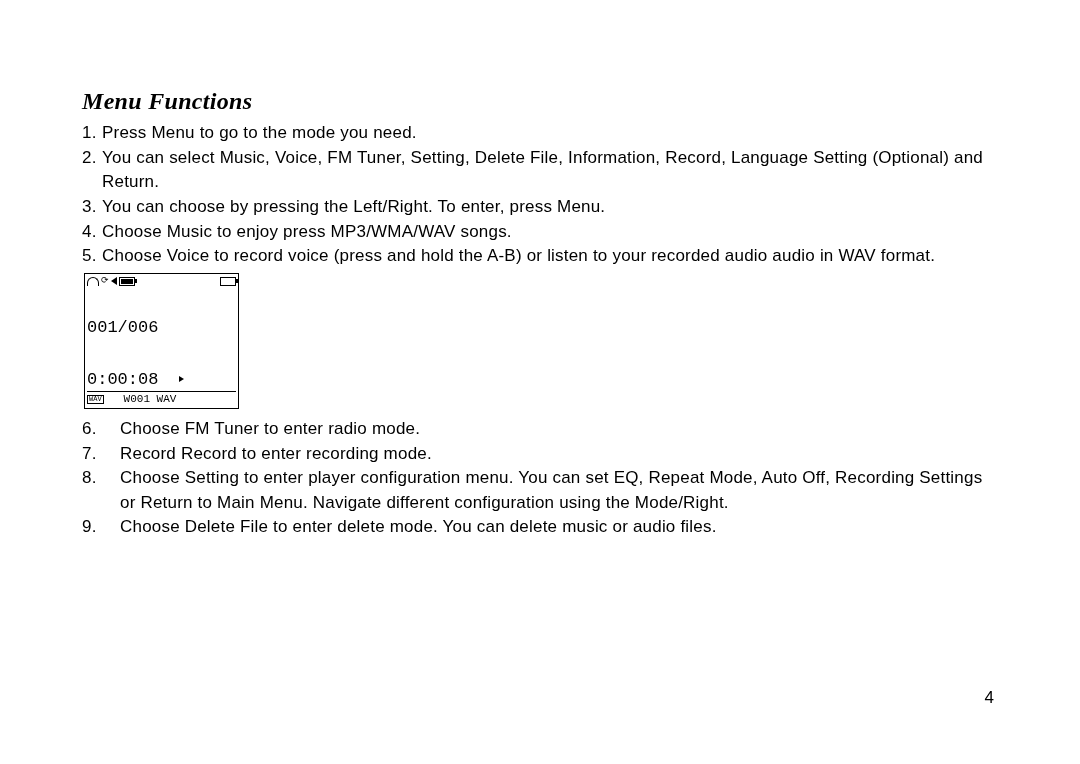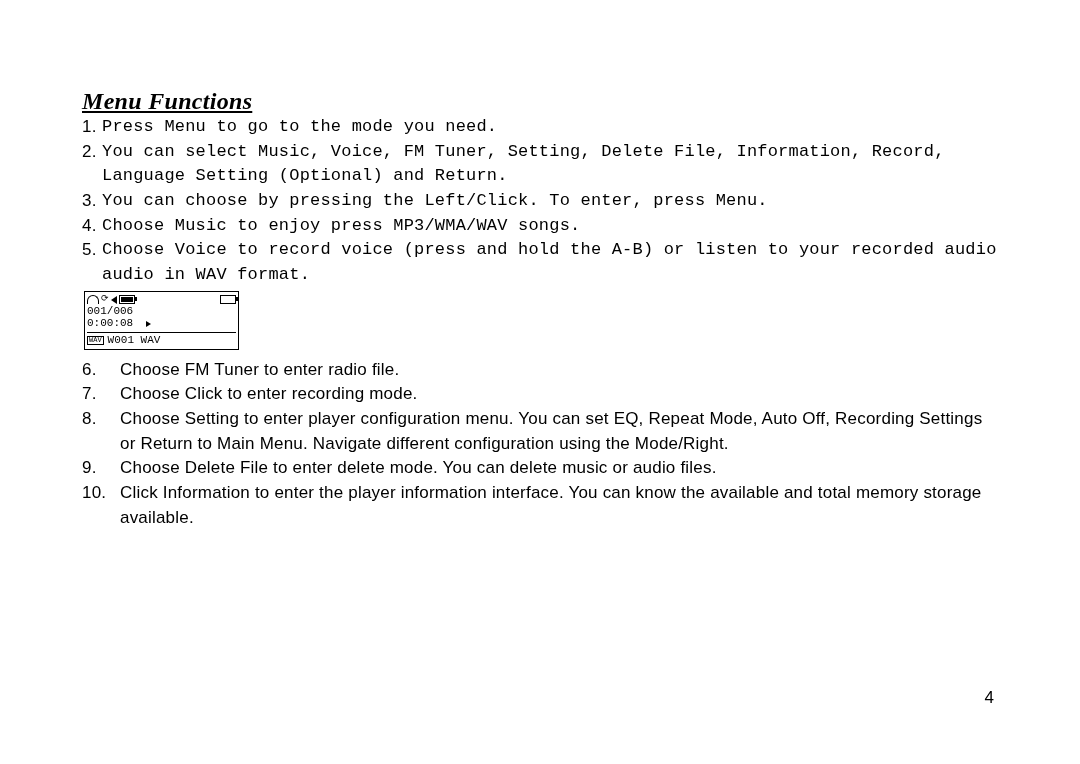--- a/index.html
+++ b/index.html
@@ -14,66 +14,65 @@
   }
   .page {
     padding: 88px 80px 0 82px;
     box-sizing: border-box;
   }
   .heading {
     font-family: "Georgia", "Times New Roman", serif;
     font-style: italic;
     font-weight: bold;
     font-size: 24px;
-    text-decoration: underline;
+    margin-bottom: 6px;
     letter-spacing: 0.3px;
   }
   .list1 {
     font-size: 17px;
     line-height: 1.45;
     letter-spacing: 0.2px;
   }
   .list1 .row {
     display: flex;
   }
   .list1 .num {
     width: 20px;
     flex-shrink: 0;
   }
   .list1 .txt {
     flex: 1;
-    font-family: Liberation Mono, monospace;
   }
   .device-screen {
     border: 1px solid #000;
     width: 155px;
     margin: 4px 0 8px 2px;
     font-family: "Courier New", monospace;
     font-size: 11px;
     line-height: 1.15;
     padding: 2px 2px 2px 2px;
     box-sizing: border-box;
     background: #fff;
   }
   .device-screen .top-icons {
     display: flex;
     align-items: center;
     gap: 2px;
     font-size: 10px;
     justify-content: flex-start;
   }
   .device-screen .top-icons .spacer { flex:1; }
-  .device-screen .line2, .device-screen .line3 { font-size: 11px; }
+  .device-screen .line2, .device-screen .line3 { font-size: 17px; margin-top: 32px; }
   .device-screen .line4 {
     border-top: 1px solid #000;
     margin-top: 2px;
     padding-top: 1px;
     display: flex;
     align-items: center;
-    gap: 4px;
+    gap: 20px;
   }
   .wav-box {
     border: 1px solid #000;
     display: inline-block;
     font-size: 7px;
     padding: 0 1px;
     line-height: 1;
   }
   .list2 {
     font-size: 17px;
@@ -152,21 +151,21 @@
     <div class="row">
       <div class="num">1.</div>
       <div class="txt">Press Menu to go to the mode you need.</div>
     </div>
     <div class="row">
       <div class="num">2.</div>
       <div class="txt">You can select Music, Voice, FM Tuner, Setting, Delete File, Information, Record, Language Setting (Optional) and Return.</div>
     </div>
     <div class="row">
       <div class="num">3.</div>
-      <div class="txt">You can choose by pressing the Left/Click. To enter, press Menu.</div>
+      <div class="txt">You can choose by pressing the Left/Right. To enter, press Menu.</div>
     </div>
     <div class="row">
       <div class="num">4.</div>
       <div class="txt">Choose Music to enjoy press MP3/WMA/WAV songs.</div>
     </div>
     <div class="row">
       <div class="num">5.</div>
       <div class="txt">Choose Voice to record voice (press and hold the A-B) or listen to your recorded audio audio in WAV format.</div>
     </div>
   </div>
@@ -187,34 +186,30 @@
     </div>
     <div class="line4">
       <span class="wav-box">WAV</span>
       <span>W001 WAV</span>
     </div>
   </div>
 
   <div class="list2">
     <div class="row">
       <div class="num">6.</div>
-      <div class="txt">Choose FM Tuner to enter radio file.</div>
+      <div class="txt">Choose FM Tuner to enter radio mode.</div>
     </div>
     <div class="row">
       <div class="num">7.</div>
-      <div class="txt">Choose Click to enter recording mode.</div>
+      <div class="txt">Record Record to enter recording mode.</div>
     </div>
     <div class="row">
       <div class="num">8.</div>
       <div class="txt">Choose Setting to enter player configuration menu. You can set EQ, Repeat Mode, Auto Off, Recording Settings or Return to Main Menu. Navigate different configuration using the Mode/Right.</div>
     </div>
     <div class="row">
       <div class="num">9.</div>
       <div class="txt">Choose Delete File to enter delete mode. You can delete music or audio files.</div>
     </div>
-    <div class="row">
-      <div class="num">10.</div>
-      <div class="txt">Click Information to enter the player information interface. You can know the available and total memory storage available.</div>
-    </div>
   </div>
 </div>
 
 <div class="pagenum">4</div>
 
 </body></html>

